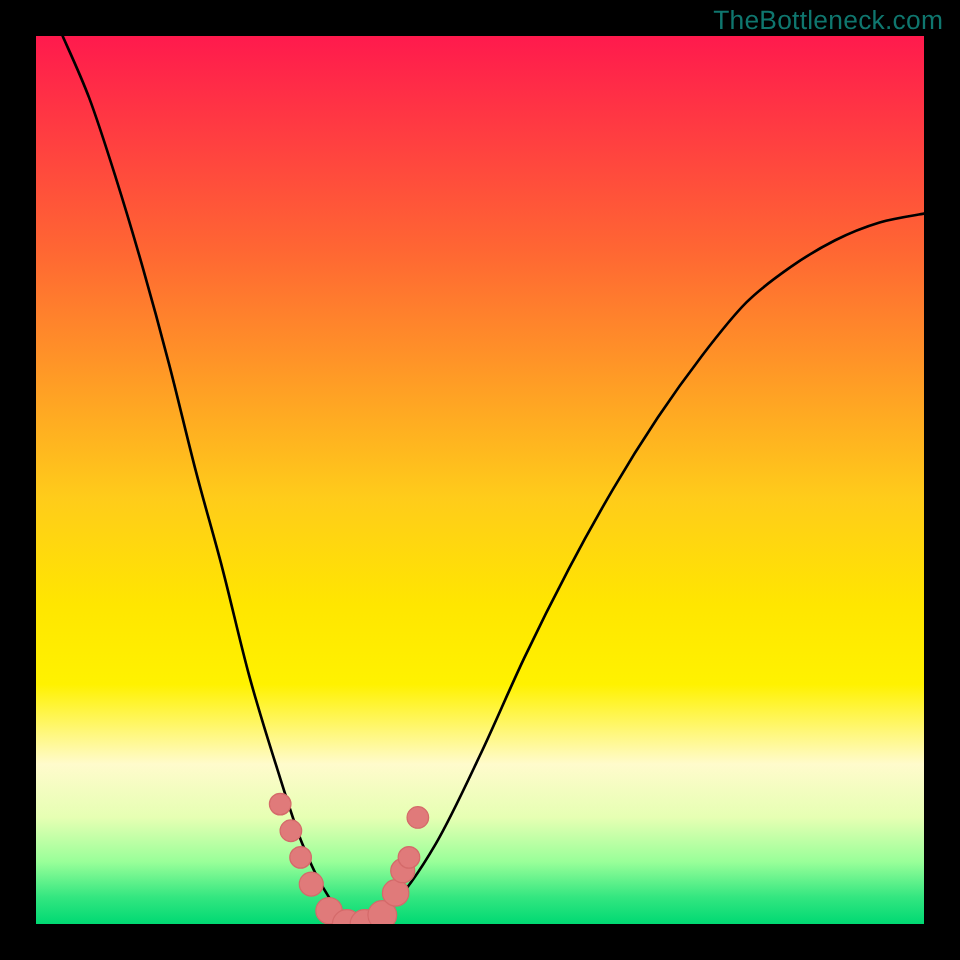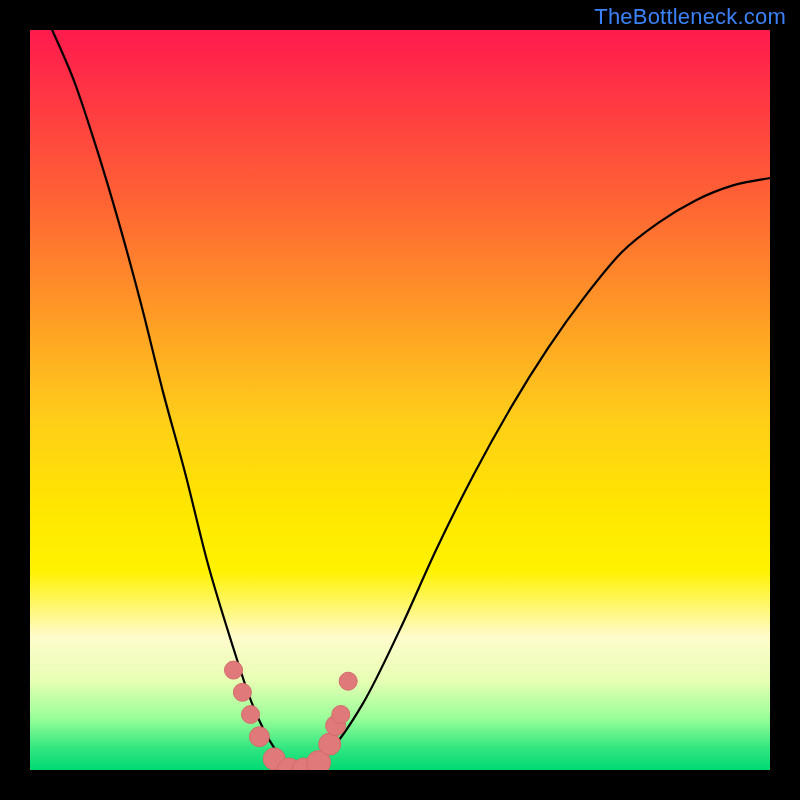--- a/index.html
+++ b/index.html
@@ -35,21 +35,21 @@
       #e6ffb3 88%,
       #99ff99 93%,
       #33e680 97%,
       #00d973 100%
     );
   }
   .watermark {
     position: absolute;
     top: 4px;
     right: 14px;
-    color: #3b82f6;
+    color: #0f766e;
     font-size: 22px;
     font-weight: 500;
     letter-spacing: 0.2px;
     z-index: 5;
   }
   svg.curve {
     position: absolute;
     left: 0;
     top: 0;
     width: 740px;

